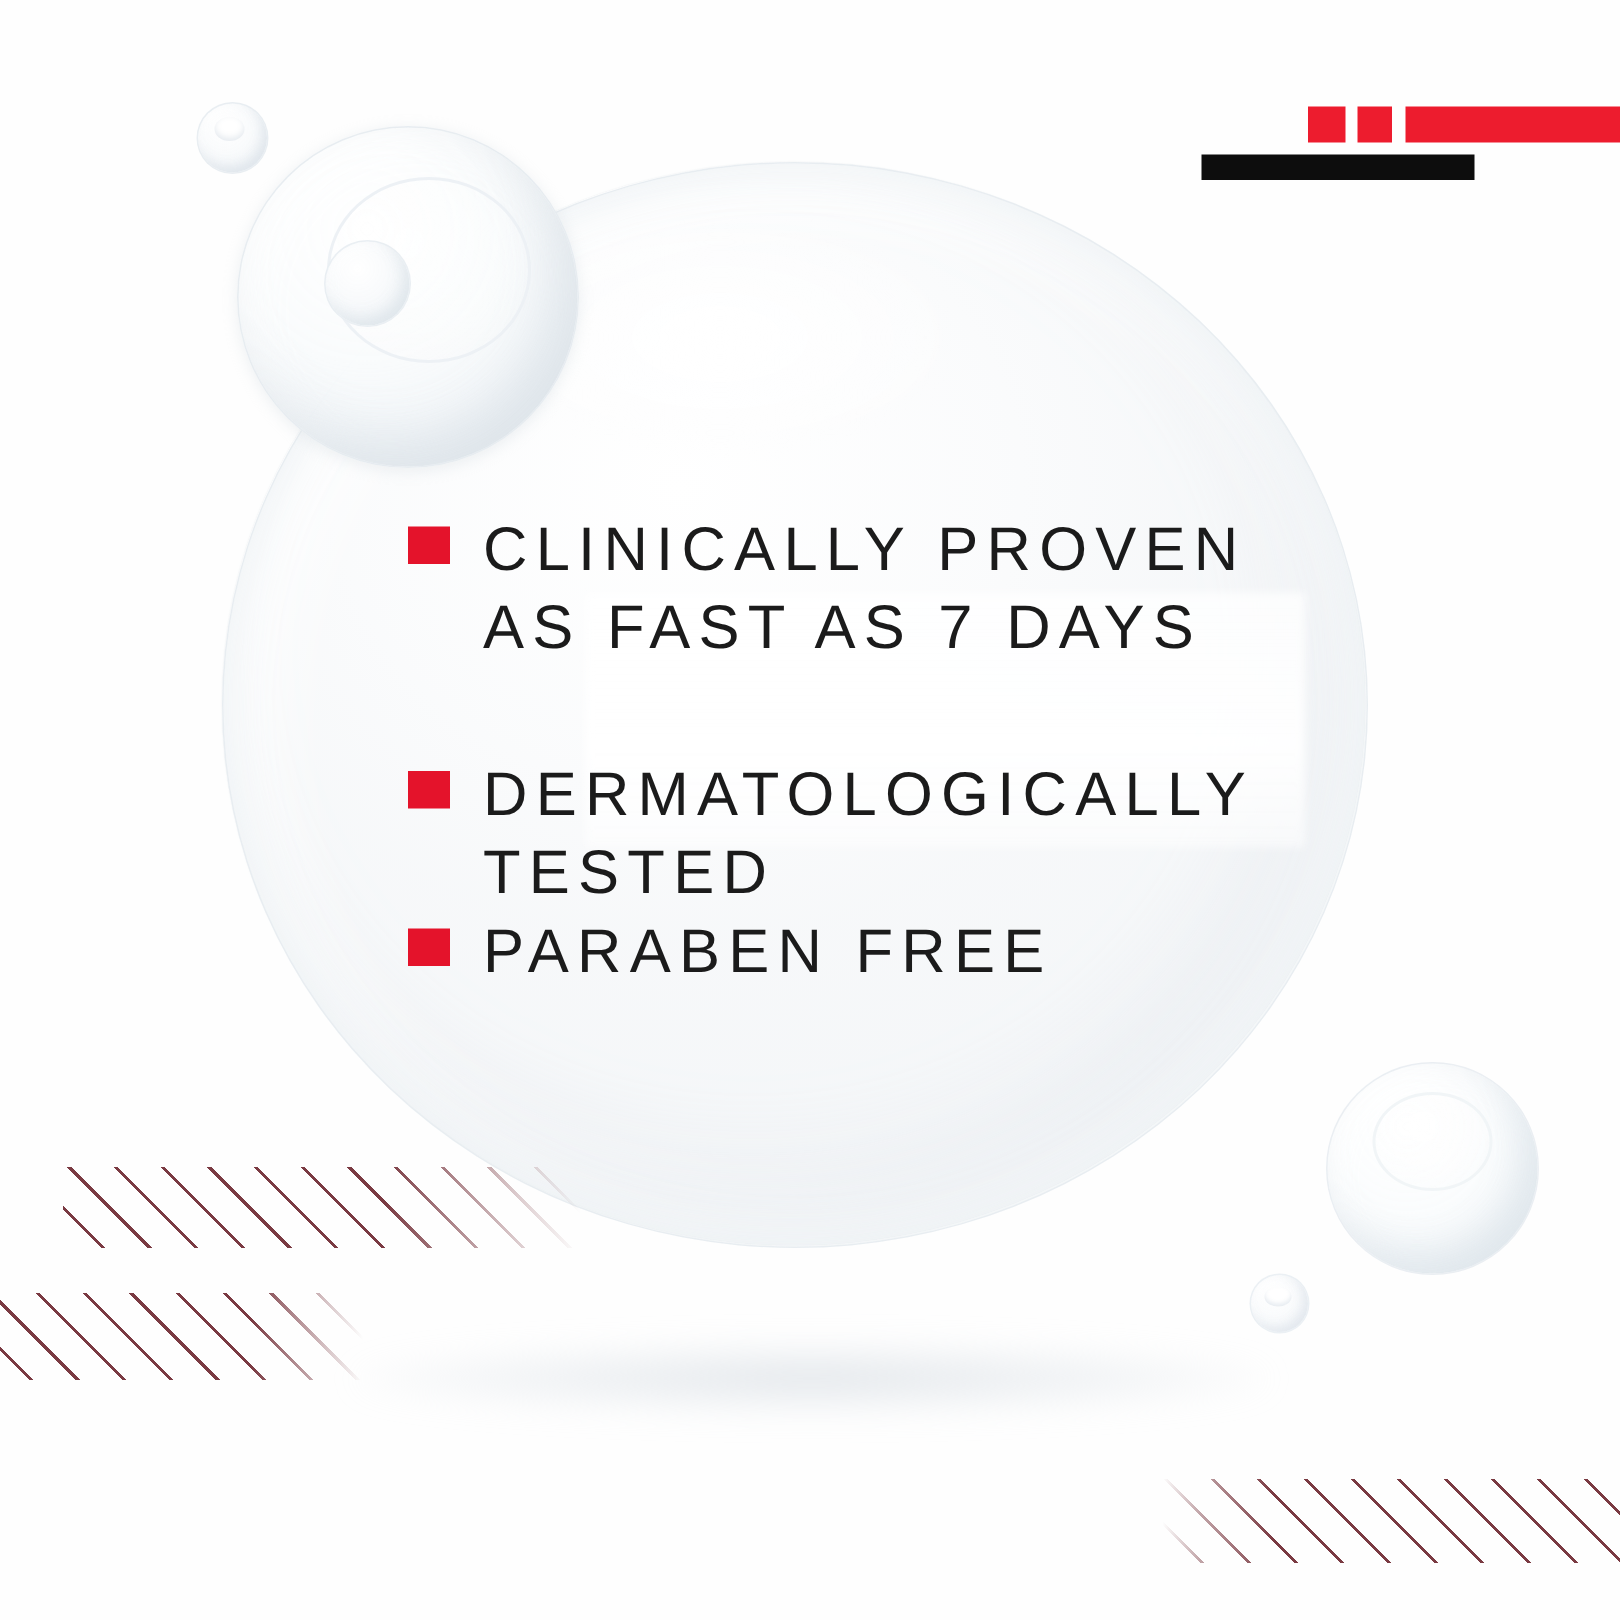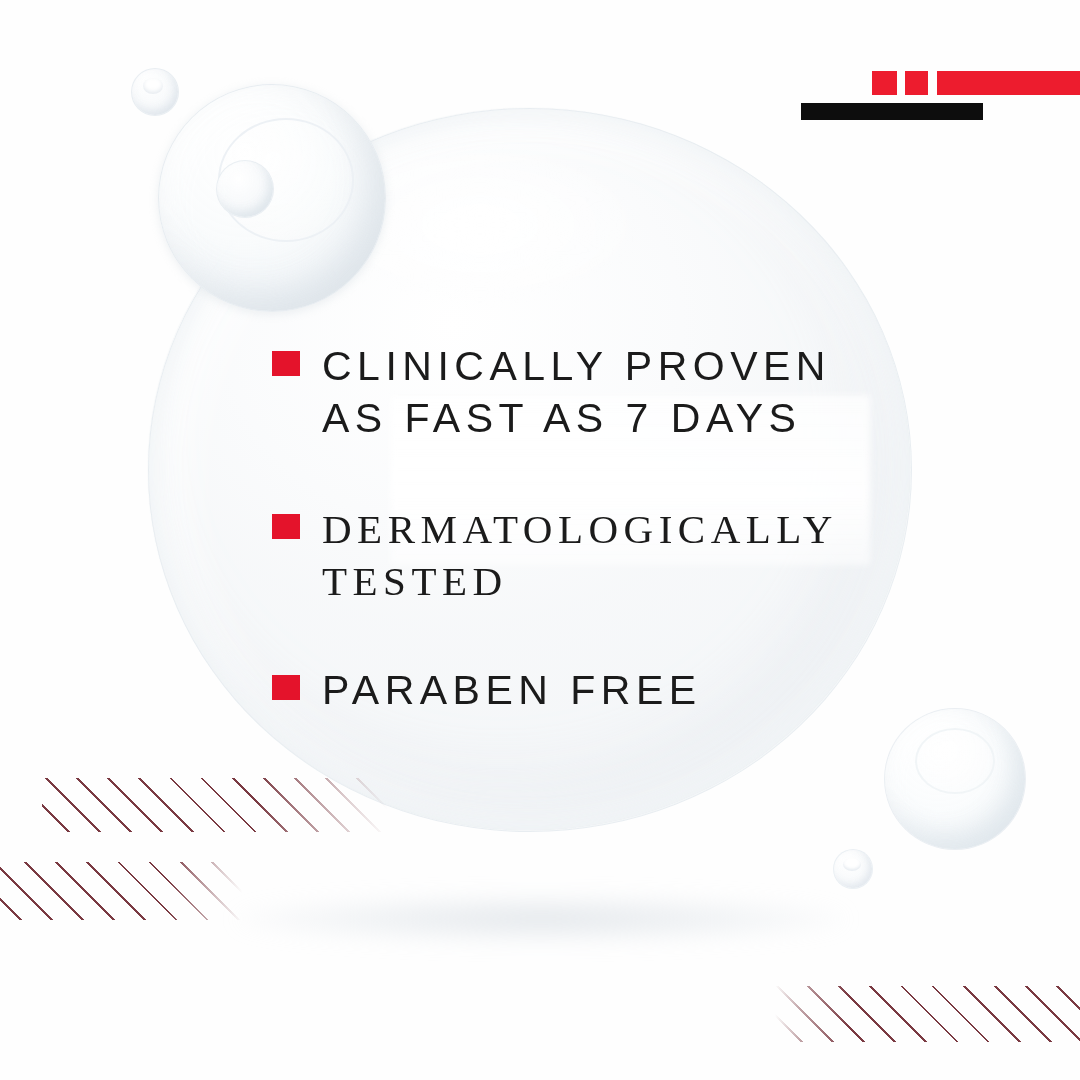--- a/index.html
+++ b/index.html
@@ -169,21 +169,21 @@
   .benefit-text{
     flex:1 1 auto;
     font-size:41px;
     line-height:1.28;
     letter-spacing:5.5px;
     color:#1b1b1b;
     font-weight:400;
     white-space:pre-line;
   }
   #benefit-0{margin-bottom:58px;}
-  #benefit-1{margin-bottom:56px;font-family:Liberation Serif, serif;}
+  #benefit-1{}
   #benefit-2{margin-bottom:0;justify-content:space-between;}
 </style>
 </head>
 <body>
 
 <div id="stage">
 
   <div class="bub" id="bubble-main"></div>
   <div id="bubble-main-rim"></div>
   <div id="bubble-main-gloss"></div>

